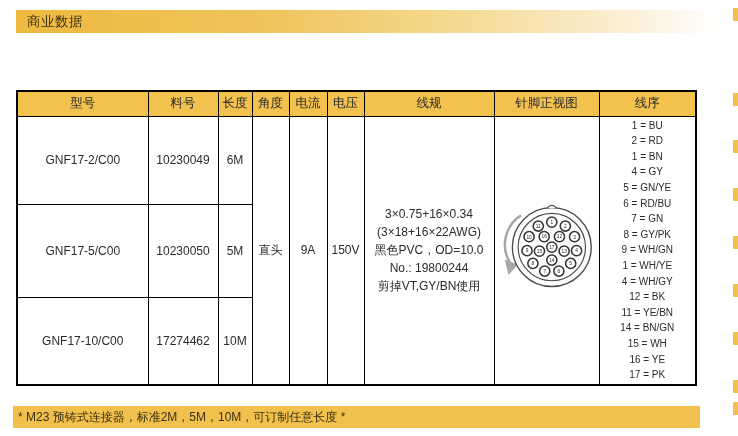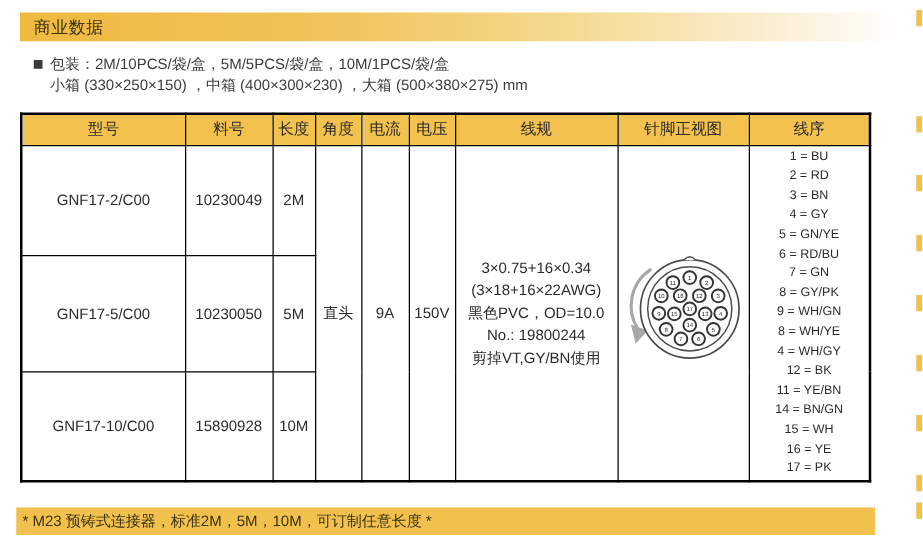--- a/index.html
+++ b/index.html
@@ -47,27 +47,20 @@
 </style>
 </head>
 <body>
 
 <div id="page">
 
   <div class="title-bar">
     <span>商业数据</span>
   </div>
 
-  <div class="packaging">
-    <div class="row1">
-      <span class="bullet"></span>
-      <span>包装：2M/10PCS/袋/盒，5M/5PCS/袋/盒，10M/1PCS/袋/盒</span>
-    </div>
-    <div class="row2">小箱 (330×250×150) ，中箱 (400×300×230) ，大箱 (500×380×275) mm</div>
-  </div>
 
   <table class="spec">
     <colgroup>
       <col style="width:131px">
         <col style="width:70px">
         <col style="width:34px">
       <col style="width:37px">
         <col style="width:38px">
         <col style="width:37px">
       <col style="width:130px">
@@ -84,21 +77,21 @@
         <th>电压</th>
         <th>线规</th>
         <th>针脚正视图</th>
         <th>线序</th>
       </tr>
     </thead>
     <tbody>
       <tr class="r1">
         <td>GNF17-2/C00</td>
         <td>10230049</td>
-        <td>2M</td>
+        <td>6M</td>
         <td rowspan="3">直头</td>
         <td rowspan="3">9A</td>
         <td rowspan="3">150V</td>
         <td rowspan="3" class="wire-gauge">
           <div>
               <div>3×0.75+16×0.34</div>
               <div>(3×18+16×22AWG)</div>
               <div>黑色PVC，OD=10.0</div>
               <div>No.: 19800244</div>
               <div>剪掉VT,GY/BN使用</div>
@@ -150,46 +143,46 @@
                 <text x="49.06489909405161" y="43.97827057593821" text-anchor="middle" font-size="5" fill="#222">16</text>
                 <circle cx="57" cy="53" r="5.3" fill="#fff" stroke="#333" stroke-width="1.6"></circle>
                 <text x="57" y="54.9" text-anchor="middle" font-size="5" fill="#222">17</text>
               </g>
           </svg>
         </td>
         <td rowspan="3" class="wire-seq">
           <div>
               <div>1 = BU</div>
               <div>2 = RD</div>
-              <div>3 = BN</div>
+              <div>1 = BN</div>
               <div>4 = GY</div>
               <div>5 = GN/YE</div>
               <div>6 = RD/BU</div>
               <div>7 = GN</div>
               <div>8 = GY/PK</div>
               <div>9 = WH/GN</div>
-              <div>8 = WH/YE</div>
+              <div>1 = WH/YE</div>
               <div>4 = WH/GY</div>
               <div>12 = BK</div>
               <div>11 = YE/BN</div>
               <div>14 = BN/GN</div>
               <div>15 = WH</div>
               <div>16 = YE</div>
               <div>17 = PK</div>
             </div>
         </td>
       </tr>
       <tr class="r2">
         <td>GNF17-5/C00</td>
         <td>10230050</td>
         <td>5M</td>
       </tr>
       <tr class="r3">
         <td>GNF17-10/C00</td>
-        <td>15890928</td>
+        <td>17274462</td>
         <td>10M</td>
       </tr>
     </tbody>
   </table>
 
   <div class="footer-bar">
     <span>* M23 预铸式连接器，标准2M，5M，10M，可订制任意长度 *</span>
   </div>
 
   <div>

